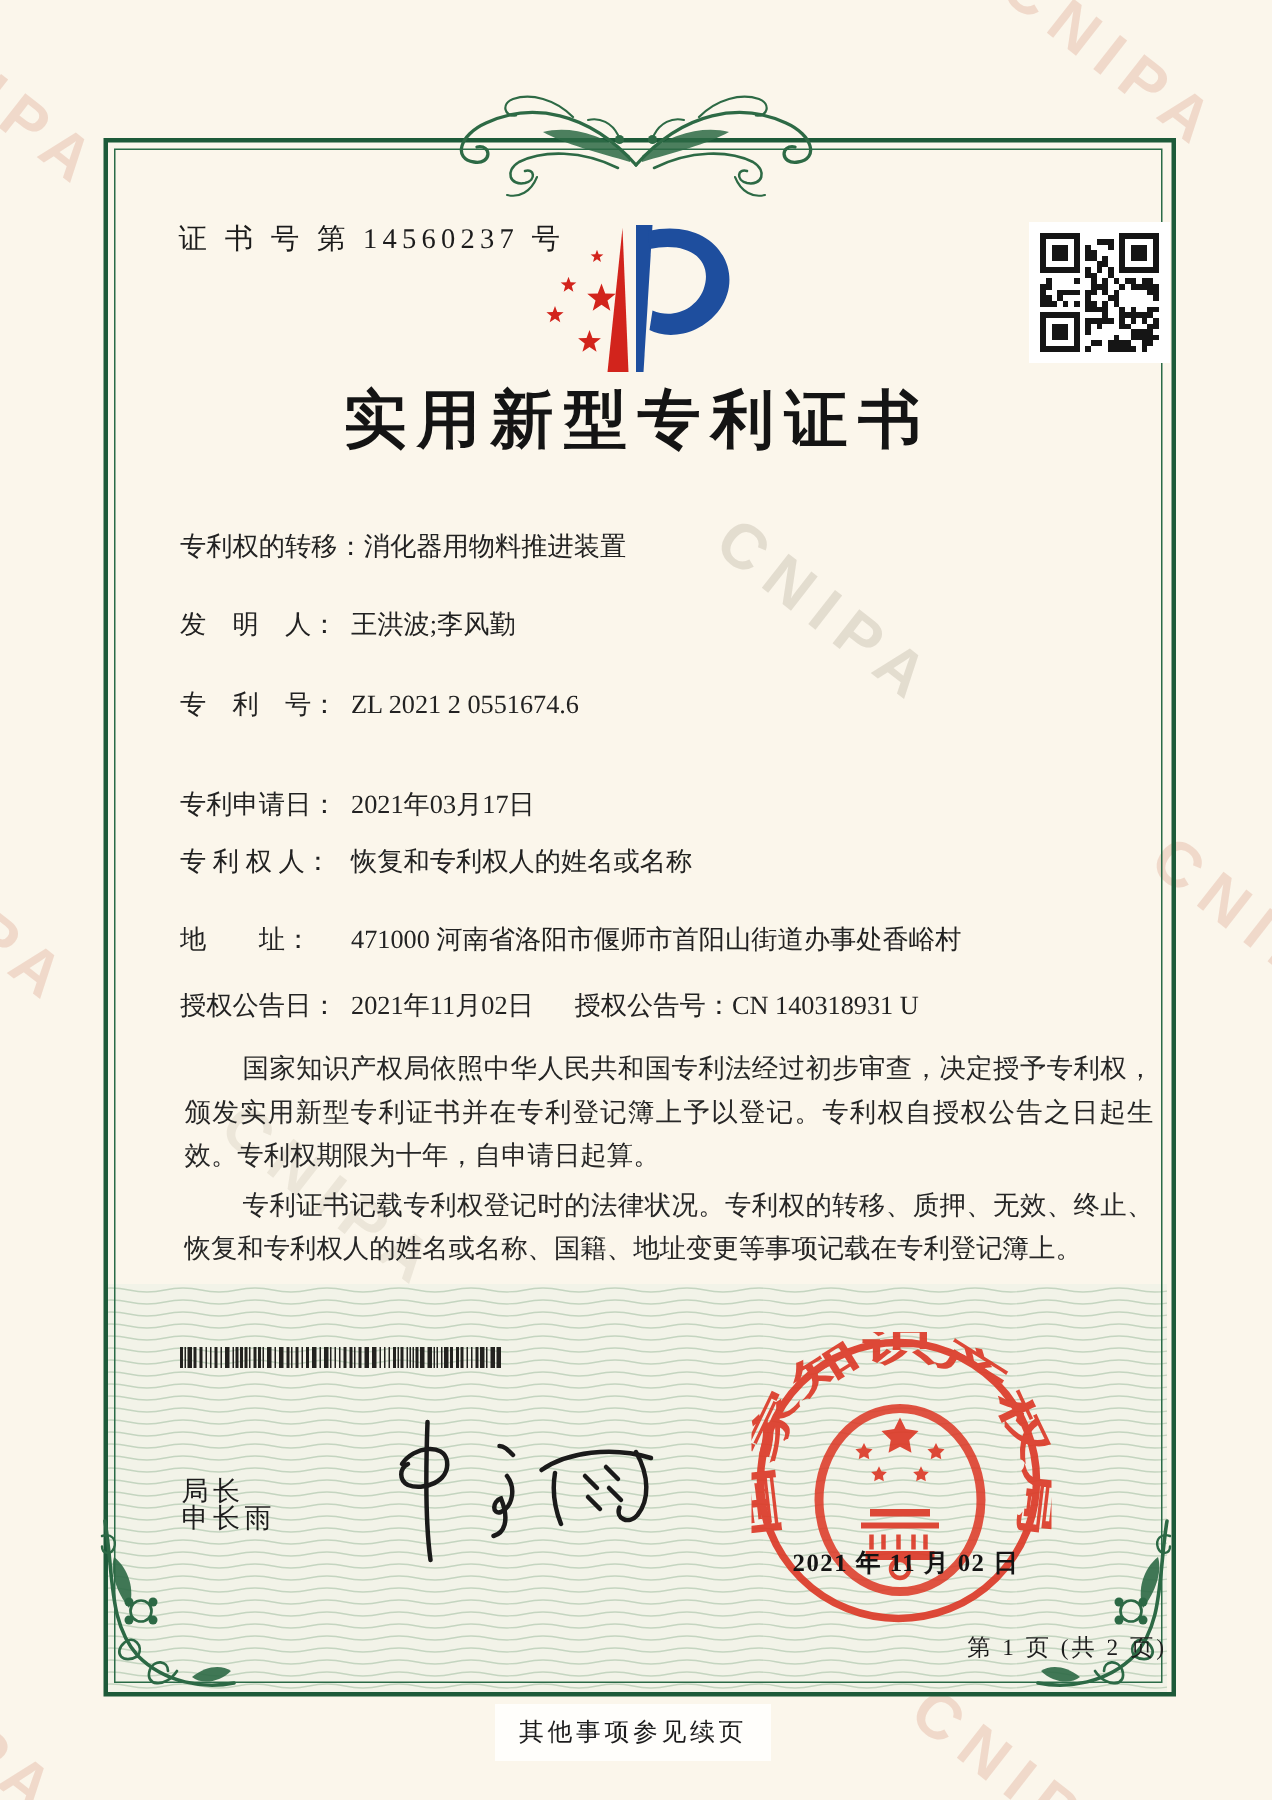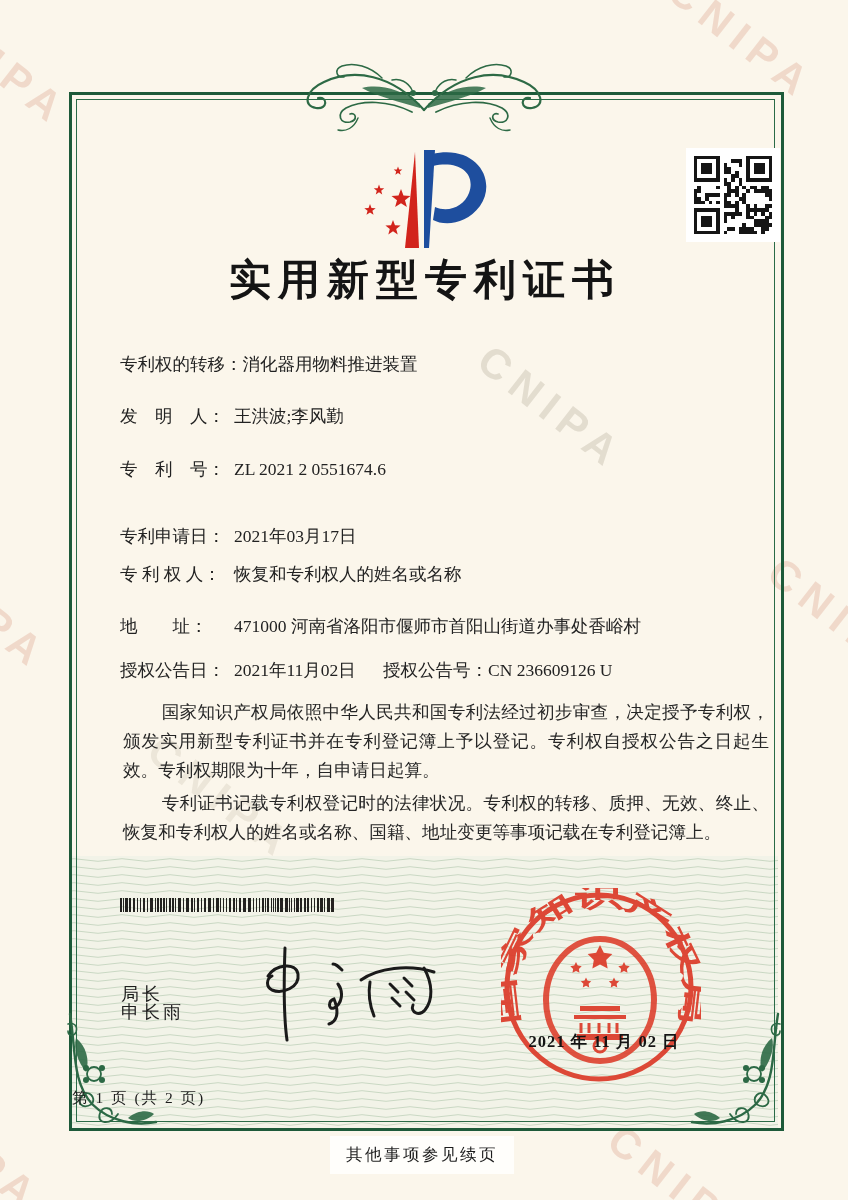--- a/index.html
+++ b/index.html
@@ -23,21 +23,21 @@
          text-align:justify;color:#262626;}
   .paras p{margin:4px;text-indent:2.2em;}
   .barcode{position:absolute;left:120px;top:898px;height:14px;display:flex;align-items:stretch;}
   .bc-bar{background:#23221f;}
   .dir1{position:absolute;left:121px;top:966px;font-size:18px;letter-spacing:3px;margin-top:16px;}
   .dir2{position:absolute;left:121px;top:1000px;font-size:18px;letter-spacing:3px;}
   .sig-svg{position:absolute;left:238px;top:928px;}
   .seal-svg{position:absolute;left:501px;top:888px;}
   .seal-date{position:absolute;left:508px;top:1031px;width:192px;text-align:center;font-size:16.5px;
              font-weight:bold;letter-spacing:1px;color:#141414;}
-  .page-ind{position:absolute;left:72px;top:1088px;width:706px;text-align:left;
+  .page-ind{position:absolute;left:72px;top:1088px;width:706px;text-align:right;
             font-size:15.5px;letter-spacing:2px;}
   .note{position:absolute;left:330px;top:1136px;background:#fffefb;padding:8px 16px;
         font-size:16.5px;letter-spacing:2.5px;}
   .abs{position:absolute;}
   svg{display:block;}
 </style>
 </head>
 <body>
 
 <div class="page">
@@ -129,20 +129,21 @@
       <circle cx="28" cy="58" r="3" fill="#2c6945" stroke="none"></circle>
       <circle cx="44" cy="58" r="3" fill="#2c6945" stroke="none"></circle>
       <circle cx="44" cy="70" r="3" fill="#2c6945" stroke="none"></circle>
       <circle cx="28" cy="70" r="3" fill="#2c6945" stroke="none"></circle>
       <path d="M18,28 C28,36 32,50 28,62 C20,52 15,38 18,28 Z" fill="#2c6945" stroke="none" opacity=".9"></path>
       <path d="M70,108 C80,100 90,100 96,104 C88,112 76,113 70,108 Z" fill="#2c6945" stroke="none" opacity=".9"></path>
       <path d="M10,14 C16,12 20,16 18,22 C16,27 10,26 10,21" stroke-width="1.6"></path>
     </g>
   </svg>
 
+  <div class="cert-no">证 书 号 第 14560237 号</div>
 
   <svg class="abs" style="left:348px;top:140px" width="145" height="114" viewBox="0 0 145 114">
     <g id="logo-stars" fill="#d2241c">
         <polygon points="50.00,26.50 51.11,29.47 54.28,29.61 51.80,31.58 52.65,34.64 50.00,32.89 47.35,34.64 48.20,31.58 45.72,29.61 48.89,29.47"></polygon>
         <polygon points="31.00,44.50 32.36,48.13 36.23,48.30 33.20,50.71 34.23,54.45 31.00,52.31 27.77,54.45 28.80,50.71 25.77,48.30 29.64,48.13"></polygon>
         <polygon points="53.00,49.00 55.47,55.60 62.51,55.91 56.99,60.30 58.88,67.09 53.00,63.20 47.12,67.09 49.01,60.30 43.49,55.91 50.53,55.60"></polygon>
         <polygon points="22.00,64.00 23.48,67.96 27.71,68.15 24.40,70.78 25.53,74.85 22.00,72.52 18.47,74.85 19.60,70.78 16.29,68.15 20.52,67.96"></polygon>
         <polygon points="45.00,80.00 46.97,85.28 52.61,85.53 48.20,89.04 49.70,94.47 45.00,91.36 40.30,94.47 41.80,89.04 37.39,85.53 43.03,85.28"></polygon>
       </g>
     <polygon points="67,12 57,108 71,108" fill="#d2241c"></polygon>
@@ -302,21 +303,21 @@
   </div>
   <div class="frow" style="top:562px">
     <span class="flabel">专 利 权 人：</span><span>恢复和专利权人的姓名或名称</span>
   </div>
   <div class="frow" style="top:614px">
     <span class="flabel">地　　址：</span><span>471000 河南省洛阳市偃师市首阳山街道办事处香峪村</span>
   </div>
   <div class="frow" style="top:658px">
     <span class="flabel">授权公告日：</span><span>2021年11月02日</span>
     <span class="frow2">
-      <span>授权公告号：</span><span>CN 236609126 U</span>
+      <span>授权公告号：</span><span>CN 140318931 U</span>
     </span>
   </div>
 
   <div class="paras">
     <p>国家知识产权局依照中华人民共和国专利法经过初步审查，决定授予专利权，颁发实用新型专利证书并在专利登记簿上予以登记。专利权自授权公告之日起生效。专利权期限为十年，自申请日起算。</p>
     <p>专利证书记载专利权登记时的法律状况。专利权的转移、质押、无效、终止、恢复和专利权人的姓名或名称、国籍、地址变更等事项记载在专利登记簿上。</p>
   </div>
 
   <div class="barcode" id="barcode">
       <div class="bc-bar" style="width: 2px; margin-right: 1px;"></div>

